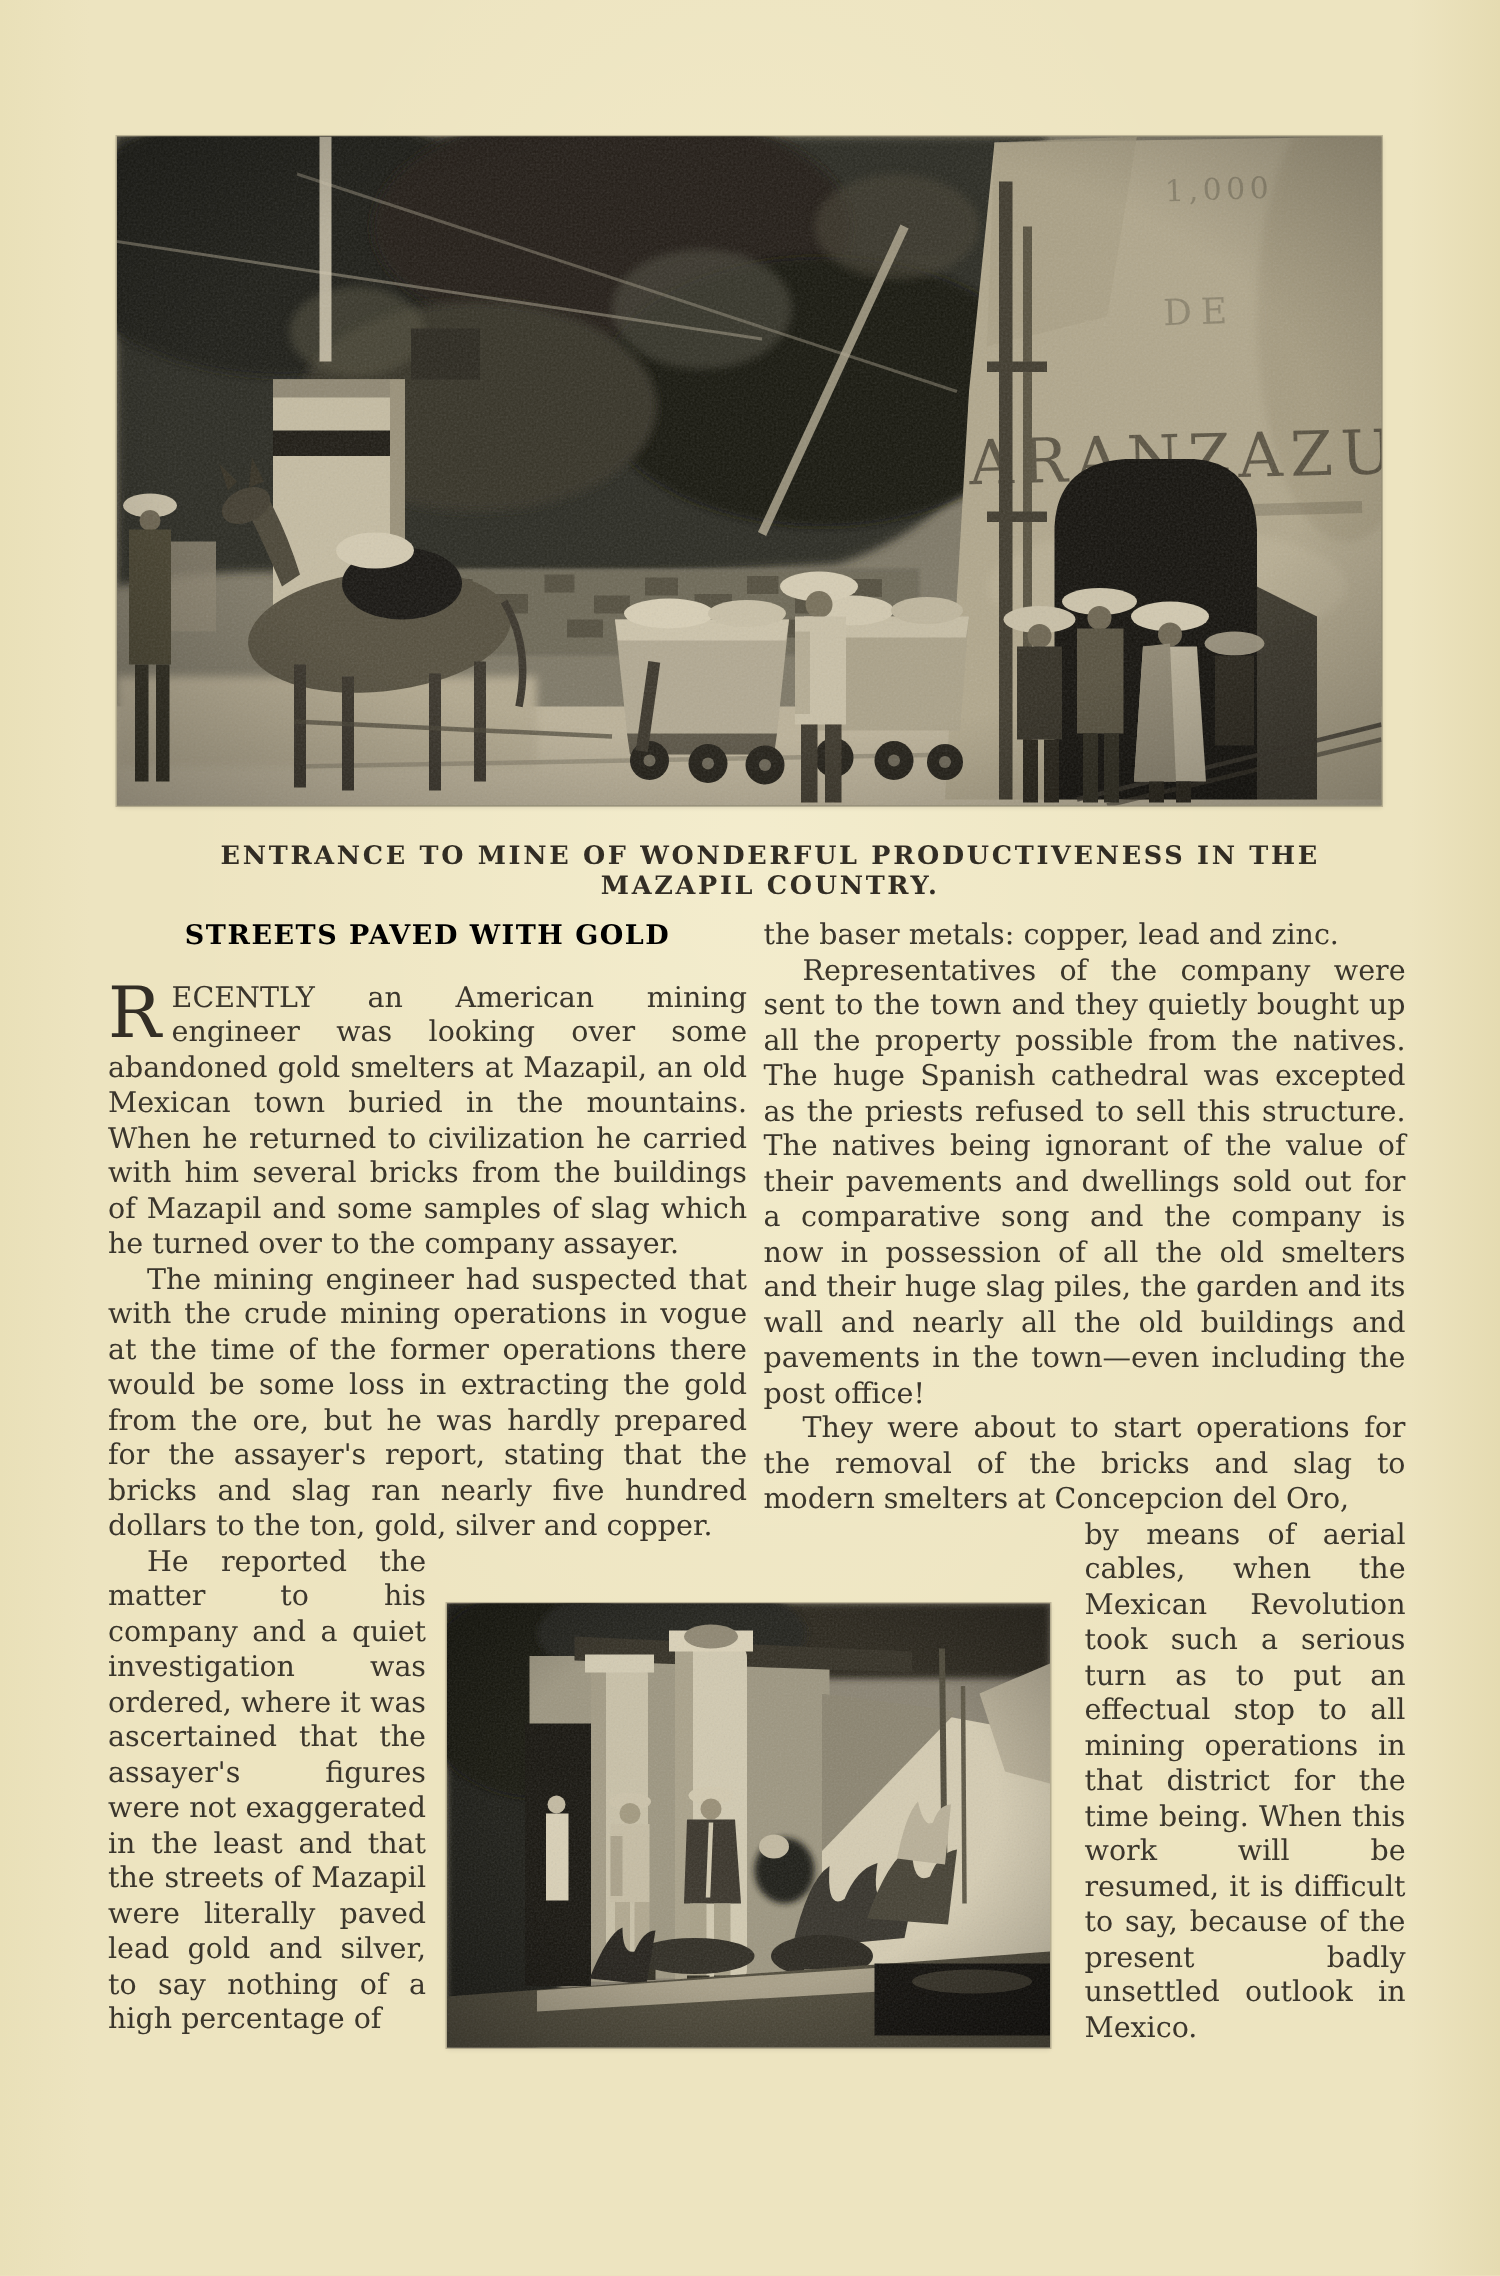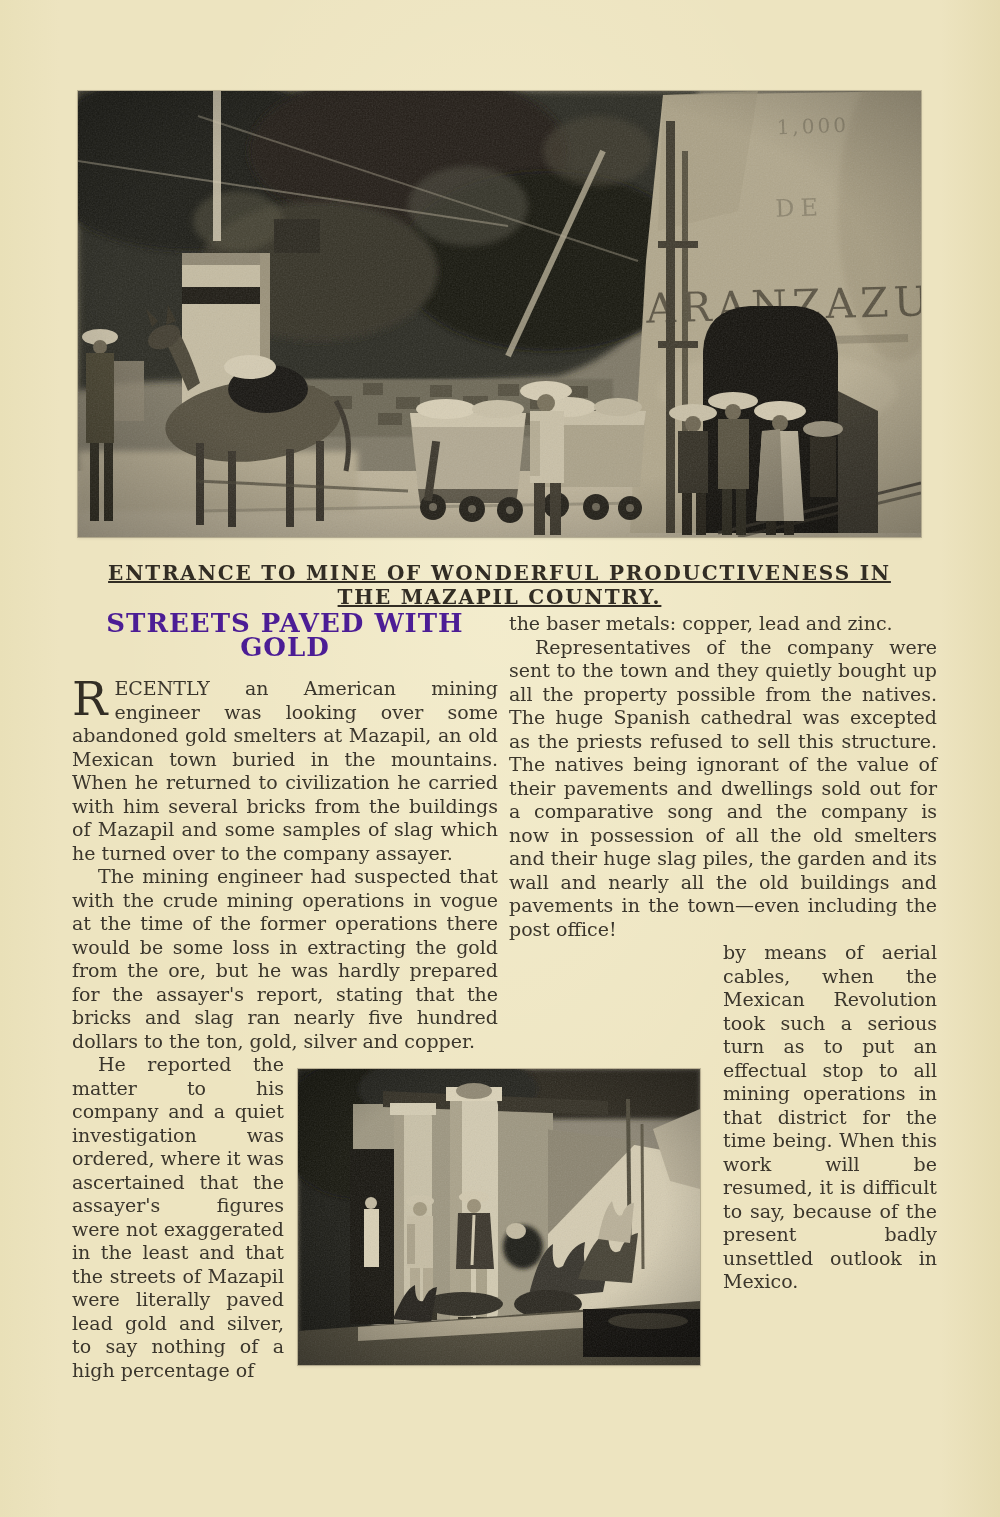--- a/index.html
+++ b/index.html
@@ -22,33 +22,33 @@
     box-shadow:0 0 0 1px rgba(70,62,45,0.28), 0 1px 3px rgba(70,62,45,0.18);
   }
   #top-photo{left:78px;top:91px;width:843px;height:446px;}
   #garden-photo{left:298px;top:1069px;width:402px;height:296px;}
   .photo svg{display:block;width:100%;height:100%;}
 
   .caption{
     position:absolute;text-align:center;color:#322d24;
     font-weight:bold;
   }
-  #top-caption{left:78px;top:561px;width:843px;font-size:20px;letter-spacing:1.8px;text-decoration:underline;}
+  #top-caption{left:92px;top:561px;width:843px;font-size:17px;letter-spacing:1.8px;}
   #garden-caption{left:288px;top:1381px;width:422px;font-size:13.5px;line-height:17px;letter-spacing:1.2px;}
 
   .column{
     position:absolute;text-align:justify;
     font-size:19px;line-height:23.5px;color:#3b362c;
   }
   #col-left{left:72px;top:612px;width:426px;}
   #col-right{left:509px;top:612px;width:428px;}
 
   #headline{
-    font-size:26px;font-weight:bold;letter-spacing:1px;
-    text-align:center;margin:0 0 18px 0;color:#4c1d95;
+    font-size:18px;font-weight:bold;letter-spacing:1px;
+    text-align:center;margin:0 0 18px 0;color:#000000;
     font-family:"DejaVu Serif","Liberation Serif",serif;
   }
   p{margin:0;}
   p.indent{text-indent:26px;}
   .dropcap{
     float:left;font-size:47px;line-height:38px;
     padding:3px 7px 0 0;color:#332e25;
   }
   #para3-left{width:212px;}
   #para3-right-narrow{margin-left:214px;}
@@ -240,20 +240,21 @@
 <div class="column" id="col-left">
   <h1 id="headline">STREETS PAVED WITH GOLD</h1>
   <p><span class="dropcap">R</span><span>ECENTLY an American mining engineer was looking over some abandoned gold smelters at Mazapil, an old Mexican town buried in the mountains. When he returned to civilization he carried with him several bricks from the buildings of Mazapil and some samples of slag which he turned over to the company assayer.</span></p>
   <p class="indent">The mining engineer had suspected that with the crude mining operations in vogue at the time of the former operations there would be some loss in extracting the gold from the ore, but he was hardly prepared for the assayer's report, stating that the bricks and slag ran nearly five hundred dollars to the ton, gold, silver and copper.</p>
   <p class="indent" id="para3-left">He reported the matter to his company and a quiet investigation was ordered, where it was ascertained that the assayer's figures were not exaggerated in the least and that the streets of Mazapil were literally paved lead gold and silver, to say nothing of a high percentage of</p>
 </div>
 
 <div class="column" id="col-right">
   <p>the baser metals: copper, lead and zinc.</p>
   <p class="indent">Representatives of the company were sent to the town and they quietly bought up all the property possible from the natives. The huge Spanish cathedral was excepted as the priests refused to sell this structure. The natives being ignorant of the value of their pavements and dwellings sold out for a comparative song and the company is now in possession of all the old smelters and their huge slag piles, the garden and its wall and nearly all the old buildings and pavements in the town—even including the post office!</p>
+  <p class="indent">They were about to start operations for the removal of the bricks and slag to modern smelters at Concepcion del Oro,</p>
   <p id="para3-right-narrow">by means of aerial cables, when the Mexican Revolution took such a serious turn as to put an effectual stop to all mining operations in that district for the time being. When this work will be resumed, it is difficult to say, because of the present badly unsettled outlook in Mexico.</p>
 </div>
 
 <div class="photo" id="garden-photo">
   <svg viewBox="0 0 402 296" preserveAspectRatio="none">
     <defs>
       <filter id="soft2">
           <feGaussianBlur stdDeviation="2.2"></feGaussianBlur>
         </filter>
       <filter id="noise2">

